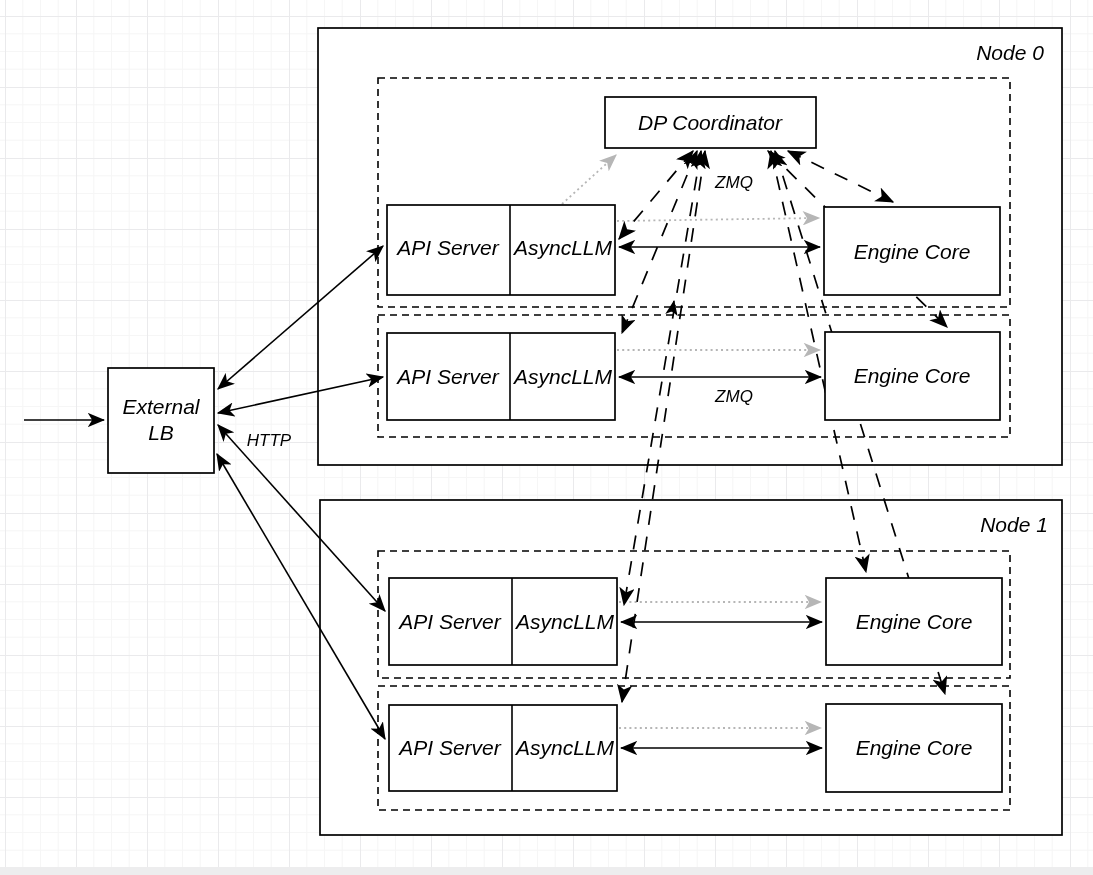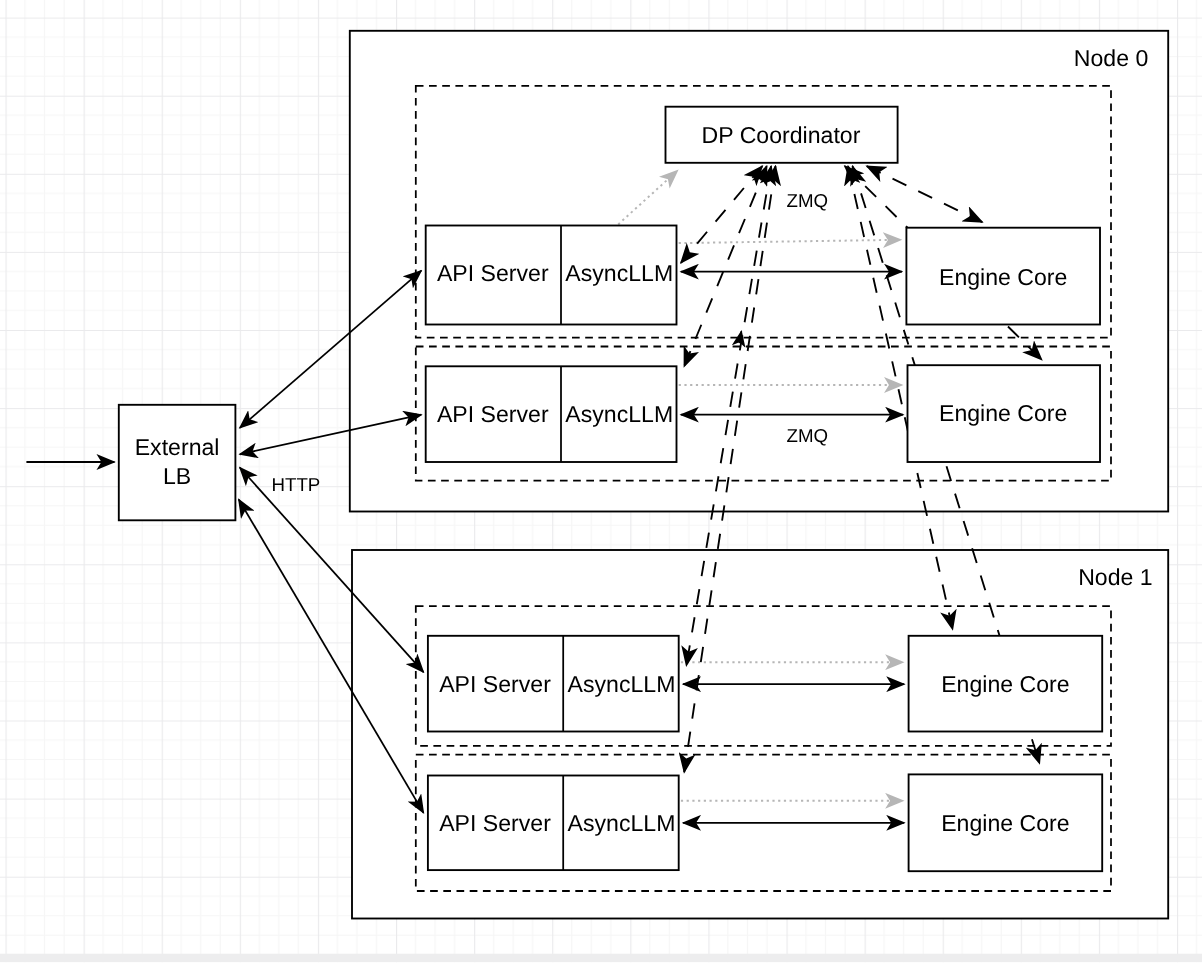--- a/index.html
+++ b/index.html
@@ -1,20 +1,20 @@
 <!DOCTYPE html>
 <html style="--ink: #000000; --gray: #b6b6b6; --boxfill: #ffffff; --bg: #ffffff; --grid-minor: #f6f6f6; --grid-major: #eaeaec;"><head>
 <meta charset="utf-8">
 <style>
   :root{
     --ink:#000000; --gray:#b6b6b6; --boxfill:#ffffff; --bg:#ffffff;
     --grid-minor:#f6f6f6; --grid-major:#eaeaec;
   }
   html,body{margin:0;padding:0;background:var(--bg);}
-  .canvas{width:1093px;height:875px;position:relative;overflow:hidden;background:var(--bg);}
+  .canvas{width:1093px;height:875px;position:relative;overflow:hidden;background:var(--bg);font-style:italic;}
   svg{display:block;}
   text{font-family:"Liberation Sans","DejaVu Sans",sans-serif;fill:var(--ink);}
   .t21{font-size:21px;}
   .t17{font-size:17px;}
   .box{fill:var(--boxfill);stroke:var(--ink);stroke-width:1.7;}
   .nodebox{fill:var(--boxfill);stroke:var(--ink);stroke-width:1.7;}
   .boxdash{fill:none;stroke:var(--ink);stroke-width:1.6;stroke-dasharray:7 5;}
   .ln{stroke:var(--ink);stroke-width:1.6;fill:none;}
   .lnthin{stroke:var(--ink);stroke-width:1.4;fill:none;}
   .dash{stroke:var(--ink);stroke-width:1.7;fill:none;stroke-dasharray:14 12;}

